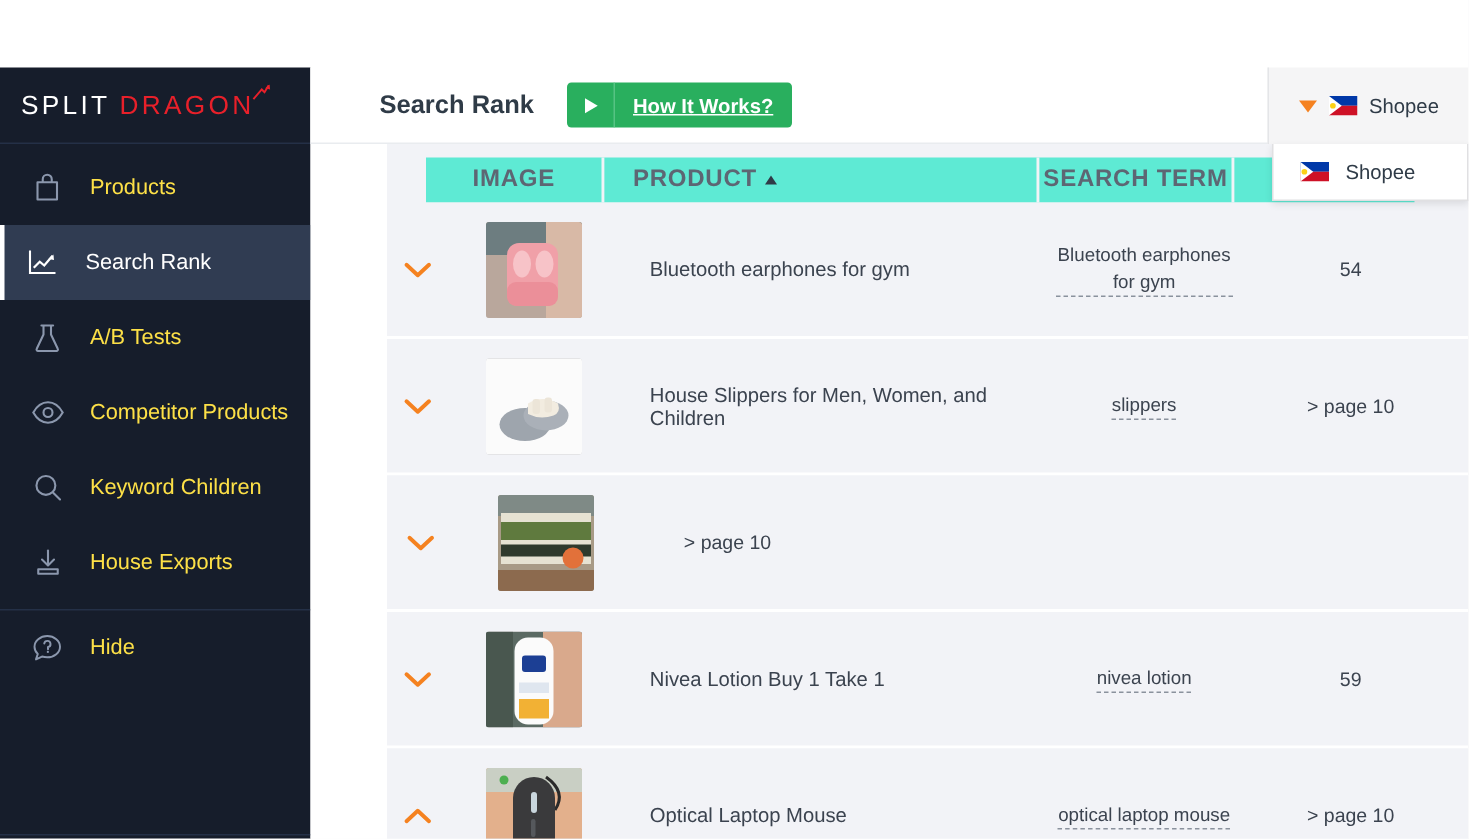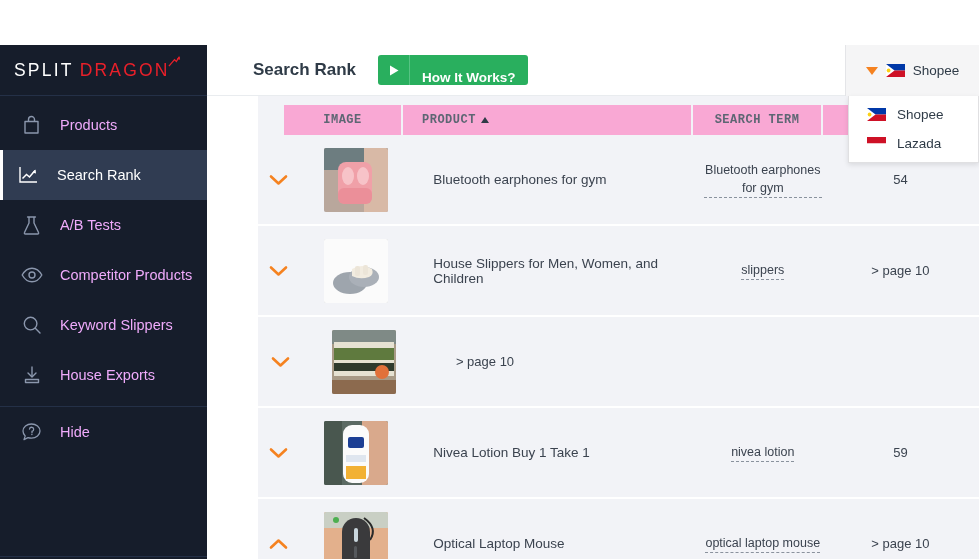--- a/index.html
+++ b/index.html
@@ -36,21 +36,21 @@
     position: absolute;
     left: 168px; top: 10px;
     width: 13px; height: 13px;
   }
 
   .nav { flex: 1 1 auto; padding-top: 4px; }
   .nav-item {
     height: 50px;
     display: flex; align-items: center;
     padding-left: 17px;
-    color: #f0abfc;
+    color: #fde047;
     font-size: 14.5px;
     cursor: pointer;
     border-left: 3px solid transparent;
   }
   .nav-item.active {
     background: #303c52;
     color: #ffffff;
     border-left: 3px solid #ffffff;
     padding-left: 14px;
   }
@@ -92,29 +92,30 @@
     z-index: 5;
   }
   .page-title {
     font-size: 17px;
     font-weight: bold;
     color: #2f3b47;
     margin-right: 22px;
     white-space: nowrap;
   }
   .how-btn {
-    display: flex; align-items: flex-end;
+    display: flex; align-items: center;
     background: #29af5e;
     border: none;
     border-radius: 3px;
     height: 30px;
     color: #ffffff;
     cursor: pointer;
     overflow: hidden;
     font-family: "Liberation Sans", sans-serif;
+    text-decoration: underline;
   }
   .how-btn .play {
     width: 32px; height: 30px;
     display: flex; align-items: center; justify-content: center;
     border-right: 1px solid #56c383;
   }
   .how-btn .how-label {
     padding: 0 12px;
     font-size: 13.5px;
     font-weight: bold;
@@ -171,29 +172,28 @@
     background: #f2f3f7;
     overflow: hidden;
   }
   .table-head {
     display: flex;
     height: 39px;
     padding-top: 9px;
     background: #f2f3f7;
   }
   .th {
-    background: #f9a8d4;
+    background: #5eead4;
     height: 30px;
     display: flex; align-items: center;
-    font-size: 12px;
+    font-size: 16px;
     font-weight: bold;
     letter-spacing: .5px;
     color: #5d6673;
     border-right: 2px solid #f2f3f7;
-    font-family: Liberation Mono, monospace;
   }
   .th-image { width: 119px; justify-content: center; }
   .th-product { width: 290px; padding-left: 19px; }
   .th-term { width: 130px; justify-content: center; }
   .th-rank { width: 120px; border-right: none; }
   .sort-arrow {
     display: inline-block;
     margin-left: 5px;
     width: 0; height: 0;
     border-left: 4px solid transparent;
@@ -323,21 +323,21 @@
         <span class="nav-label">Competitor Products</span>
       </div>
 
       <div class="nav-item">
         <span class="nav-icon">
           <svg width="20" height="20" viewBox="0 0 20 20">
             <circle cx="8.6" cy="8.6" r="6.3" fill="none" stroke="#8b97ad" stroke-width="1.4"></circle>
             <path d="M13.3 13.3 L18 18" stroke="#8b97ad" stroke-width="1.4" stroke-linecap="round"></path>
           </svg>
         </span>
-        <span class="nav-label">Keyword Slippers</span>
+        <span class="nav-label">Keyword Children</span>
       </div>
 
       <div class="nav-item">
         <span class="nav-icon">
           <svg width="20" height="20" viewBox="0 0 20 20">
             <path d="M10 2 V11" stroke="#8b97ad" stroke-width="1.4" stroke-linecap="round"></path>
             <path d="M6 8 L10 12 L14 8" fill="none" stroke="#8b97ad" stroke-width="1.4" stroke-linecap="round" stroke-linejoin="round"></path>
             <path d="M3.5 14.5 H16.5 V17.5 H3.5 Z" fill="none" stroke="#8b97ad" stroke-width="1.4" stroke-linejoin="round"></path>
           </svg>
         </span>
@@ -397,27 +397,20 @@
 
     <div class="market-menu">
       <div class="market-opt">
         <svg class="flag" viewBox="0 0 19 13">
           <rect x="0" y="0" width="19" height="6.5" fill="#0038a8"></rect>
           <rect x="0" y="6.5" width="19" height="6.5" fill="#ce1126"></rect>
           <path d="M0 0 L8.5 6.5 L0 13 Z" fill="#ffffff"></path>
           <circle cx="2.6" cy="6.5" r="1.9" fill="#fcd116"></circle>
         </svg>
         <span>Shopee</span>
-      </div>
-      <div class="market-opt">
-        <svg class="flag" viewBox="0 0 19 13">
-          <rect x="0" y="0" width="19" height="6.5" fill="#ce1126"></rect>
-          <rect x="0" y="6.5" width="19" height="6.5" fill="#ffffff"></rect>
-        </svg>
-        <span>Lazada</span>
       </div>
     </div>
 
     <div class="content">
 
       <div class="table-head">
         <div style="width:26px;background:#f2f3f7;"></div>
         <div class="th th-image">IMAGE</div>
         <div class="th th-product">
           <span>PRODUCT</span>

